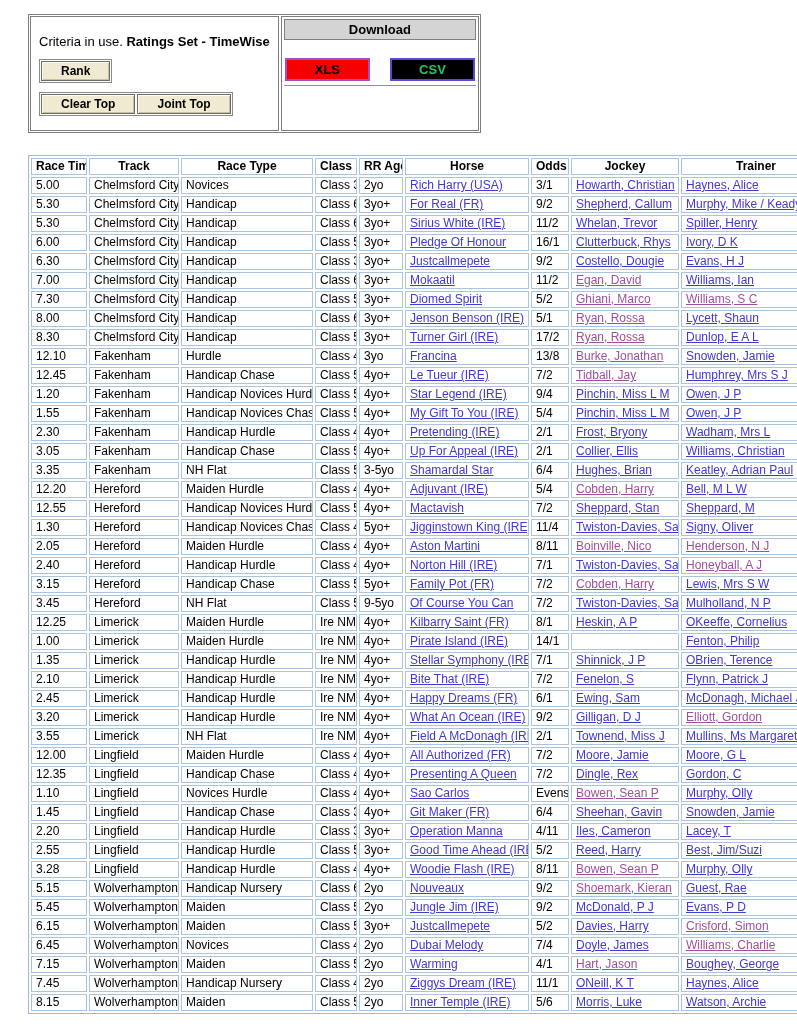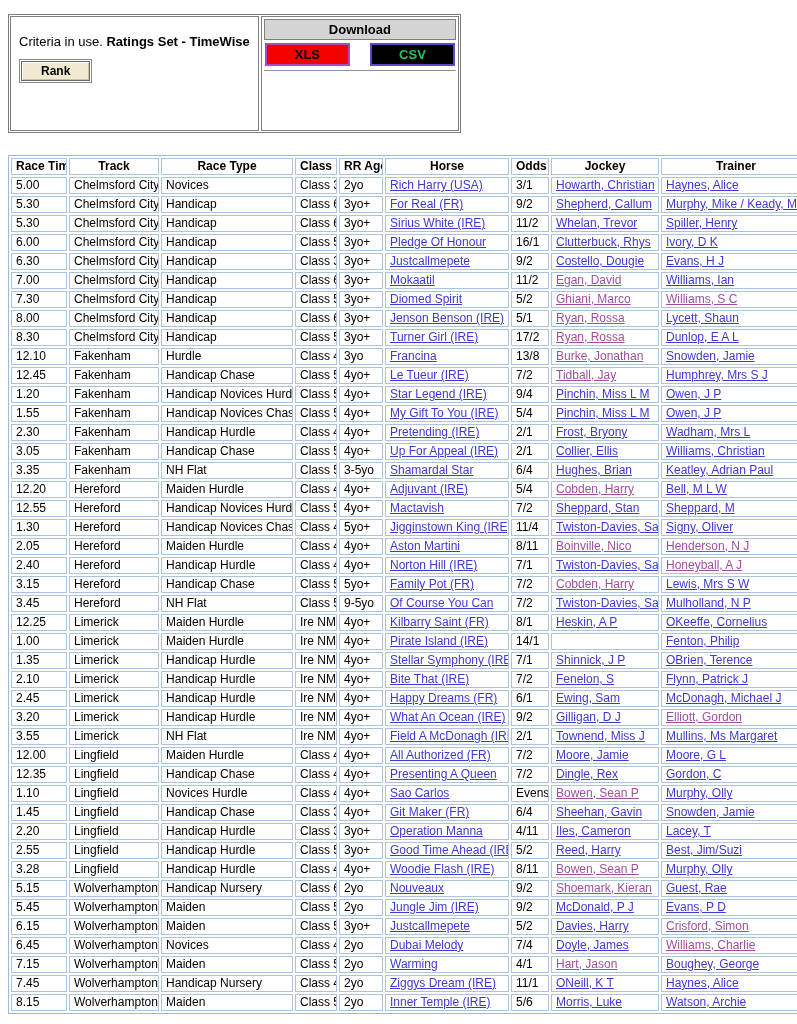--- a/index.html
+++ b/index.html
@@ -1,34 +1,34 @@
 <!DOCTYPE html>
 <html><head>
 <meta charset="utf-8">
 <style>
   * { box-sizing: border-box; }
   html, body { margin: 0; padding: 0; background: #fff; font-family: "Liberation Sans", sans-serif; color: #000; }
-  .page { width: 691px; }
+  .page { width: 691px; margin-left: 20px; }
 
   
   .top { display: flex; margin: 14px 0 0 8px; width: 453px; height: 119px; border: 1px solid #7d7d7d; background: #fff; }
   .criteria-box { flex: 1; border: 1px solid #7d7d7d; margin: 1px; padding: 16px 8px 4px 8px; background: #fff; }
   .crit-line { font-size: 13px; line-height: 17px; white-space: nowrap; }
   .btn-row { margin-top: 9px; }
   .btn-outline { display: inline-block; border: 1px solid #8a8a8a; padding: 1px; background: #fff; }
   .btn {
     font-family: "Liberation Sans", sans-serif; font-size: 12px; font-weight: bold;
     background: #f1ead2; color: #000; border: 1px solid #6b6b6b; padding: 2px 19px;
     box-shadow: inset 1px 1px 0 #fffdf2, inset -1px -1px 0 #c9c0a0; cursor: pointer;
   }
   .btn + .btn { margin-left: 2px; }
 
   .download-box { width: 201px; border: 1px solid #7d7d7d; margin: 1px; padding: 2px; background: #fff; display: flex; flex-direction: column; }
   .dl-header { background: #d4d4d4; border: 1px solid #808080; text-align: center; font-weight: bold; font-size: 13px; padding: 2px 0; }
-  .dl-row { display: flex; gap: 20px; padding: 3px 1px 4px 1px; border-bottom: 1px solid #909090; }
+  .dl-row { display: flex; gap: 20px; padding: 18px 1px 4px 1px; border-bottom: 1px solid #909090; }
   .dl-btn { flex: 1; text-align: center; font-weight: bold; font-size: 13px; padding: 2px 0; text-decoration: none; }
   .dl-btn.xls { background: #f60000; color: #000; border: 2px solid #a64ec0; }
   .dl-btn.csv { background: #000; color: #22c55e; border: 2px solid #6246cf; }
   .dl-space { flex: 1; }
 
   
   table.races {
     margin: 22px 0 0 8px; border-collapse: separate; border-spacing: 2px;
     border: 1px solid #9db8d2; background: #fff; table-layout: fixed; width: 784px;
   }
@@ -43,20 +43,23 @@
 </head>
 <body>
 
 <div class="page">
 
   <div class="top">
     <div class="criteria-box">
       <div class="crit-line"><span>Criteria in use. </span><b>Ratings Set - TimeWise</b></div>
       <div class="btn-row">
         <span class="btn-outline"><button class="btn">Rank</button></span>
+      </div>
+      <div class="btn-row">
+        <span class="btn-outline"><button class="btn">Clear Top</button><button class="btn">Joint Top</button></span>
       </div>
     </div>
     <div class="download-box">
       <div class="dl-header">Download</div>
       <div class="dl-row">
         <a href="#" class="dl-btn xls">XLS</a>
         <a href="#" class="dl-btn csv">CSV</a>
       </div>
       <div class="dl-space"></div>
     </div>

